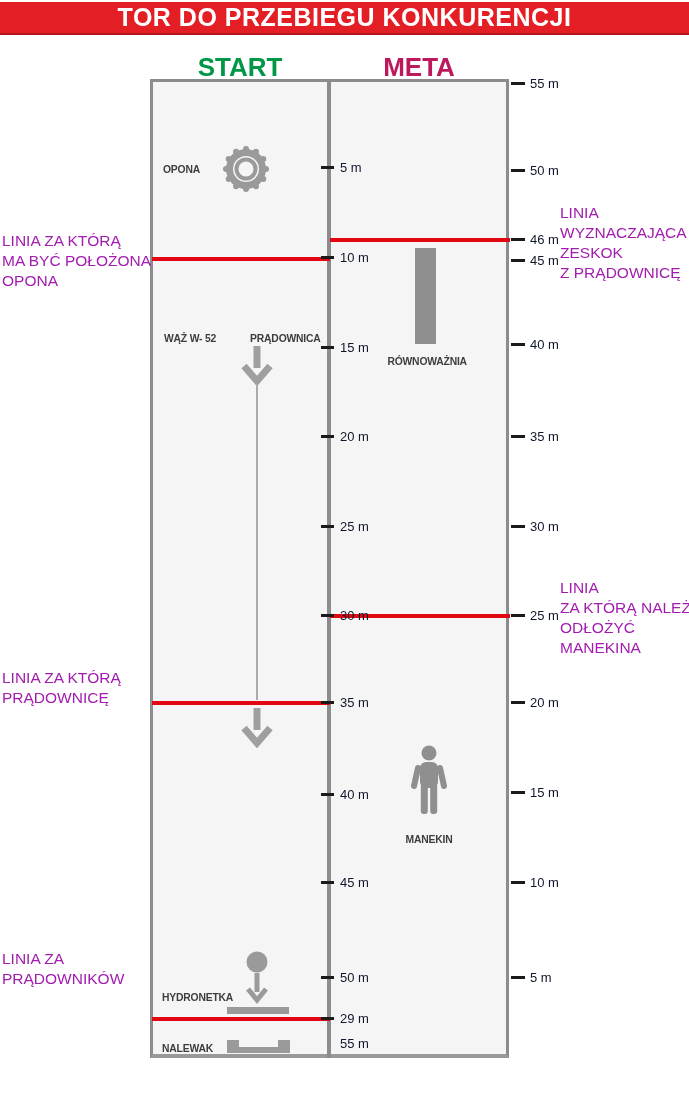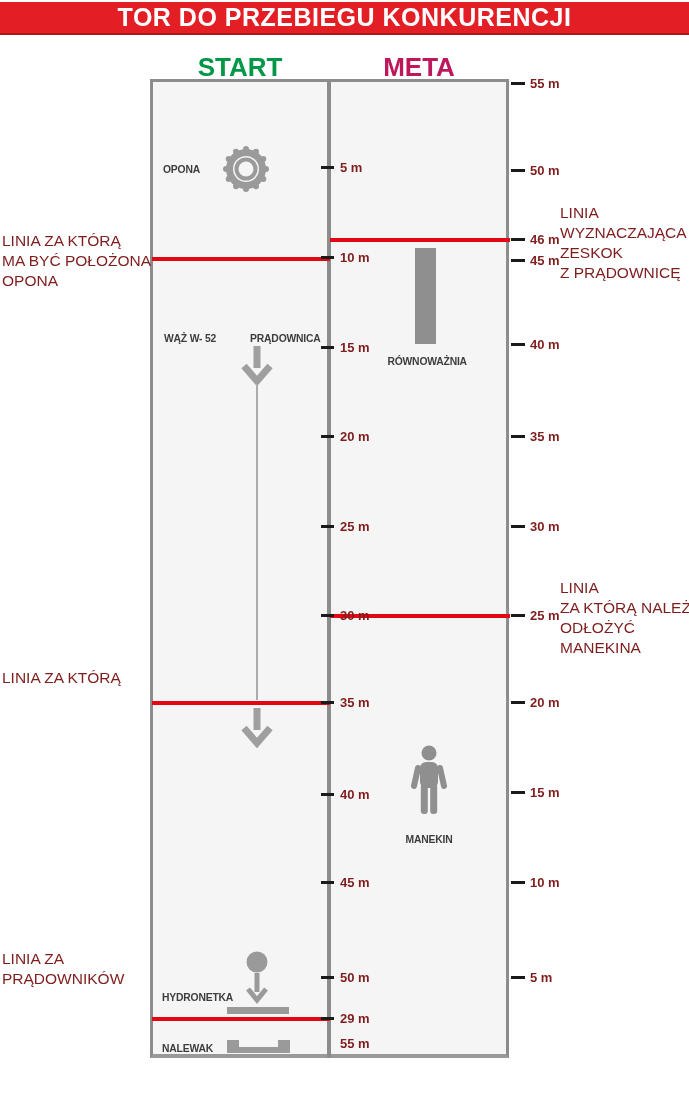--- a/index.html
+++ b/index.html
@@ -20,29 +20,29 @@
   
   .track{
     position:absolute;left:150px;top:79px;width:353px;height:972px;
     border:3px solid #8c8c8c;border-bottom:4px solid #999;background:#f5f5f5;
   }
   .divider{position:absolute;left:327px;top:79px;width:4px;height:979px;background:#8c8c8c;}
   
   .tick{position:absolute;height:3px;background:#1a1a1a;}
   .center-tick{left:321px;width:13px;}
   .right-tick{left:511px;width:14px;}
-  .scale-label{position:absolute;font-size:13px;font-weight:bold;color:#7f1d1d;white-space:nowrap;height:18px;line-height:18px;}
+  .scale-label{position:absolute;font-size:13px;font-weight:normal;color:#0f172a;white-space:nowrap;height:18px;line-height:18px;}
   .center-scale-label{left:340px;}
   .right-scale-label{left:530px;}
   
   .red-line{position:absolute;height:4px;background:#e30613;}
   .red-line.left{left:152px;width:178px;}
   .red-line.right{left:330px;width:180px;}
   
-  .annotation{position:absolute;color:#7f1d1d;font-size:15.5px;line-height:20px;white-space:nowrap;}
+  .annotation{position:absolute;color:#a21caf;font-size:15.5px;line-height:20px;white-space:nowrap;}
   
   .eq-label{
     position:absolute;font-size:11px;font-weight:bold;color:#3d3d3d;
     letter-spacing:-.2px;white-space:nowrap;transform:scaleX(.94);transform-origin:left center;
   }
   .eq-label.centered{text-align:center;transform-origin:center center;}
   
   .svg-icon{position:absolute;}
   .beam{position:absolute;left:415px;top:248px;width:21px;height:96px;background:#8f8f8f;}
   .thin-line{position:absolute;left:256px;top:384px;width:2px;height:316px;background:#ababab;}
@@ -134,20 +134,21 @@
         <div class="annotation-line">Z PRĄDOWNICĘ</div>
       </div>
       <div class="annotation" style="left: 560px; top: 578px;">
         <div class="annotation-line">LINIA</div>
         <div class="annotation-line">ZA KTÓRĄ NALEŻY</div>
         <div class="annotation-line">ODŁOŻYĆ</div>
         <div class="annotation-line">MANEKINA</div>
       </div>
       <div class="annotation" style="left: 2px; top: 668px;">
         <div class="annotation-line">LINIA ZA KTÓRĄ</div>
+        <div class="annotation-line">PRĄDOWNICĘ</div>
       </div>
       <div class="annotation" style="left: 2px; top: 949px;">
         <div class="annotation-line">LINIA ZA</div>
         <div class="annotation-line">PRĄDOWNIKÓW</div>
       </div>
     </div>
 
   <div class="eq-label" style="left:163px;top:163px;">OPONA</div>
   <svg class="svg-icon" style="left:222px;top:145px;" width="48" height="48" viewBox="-24 -24 48 48">
     <g fill="#9a9a9a">

